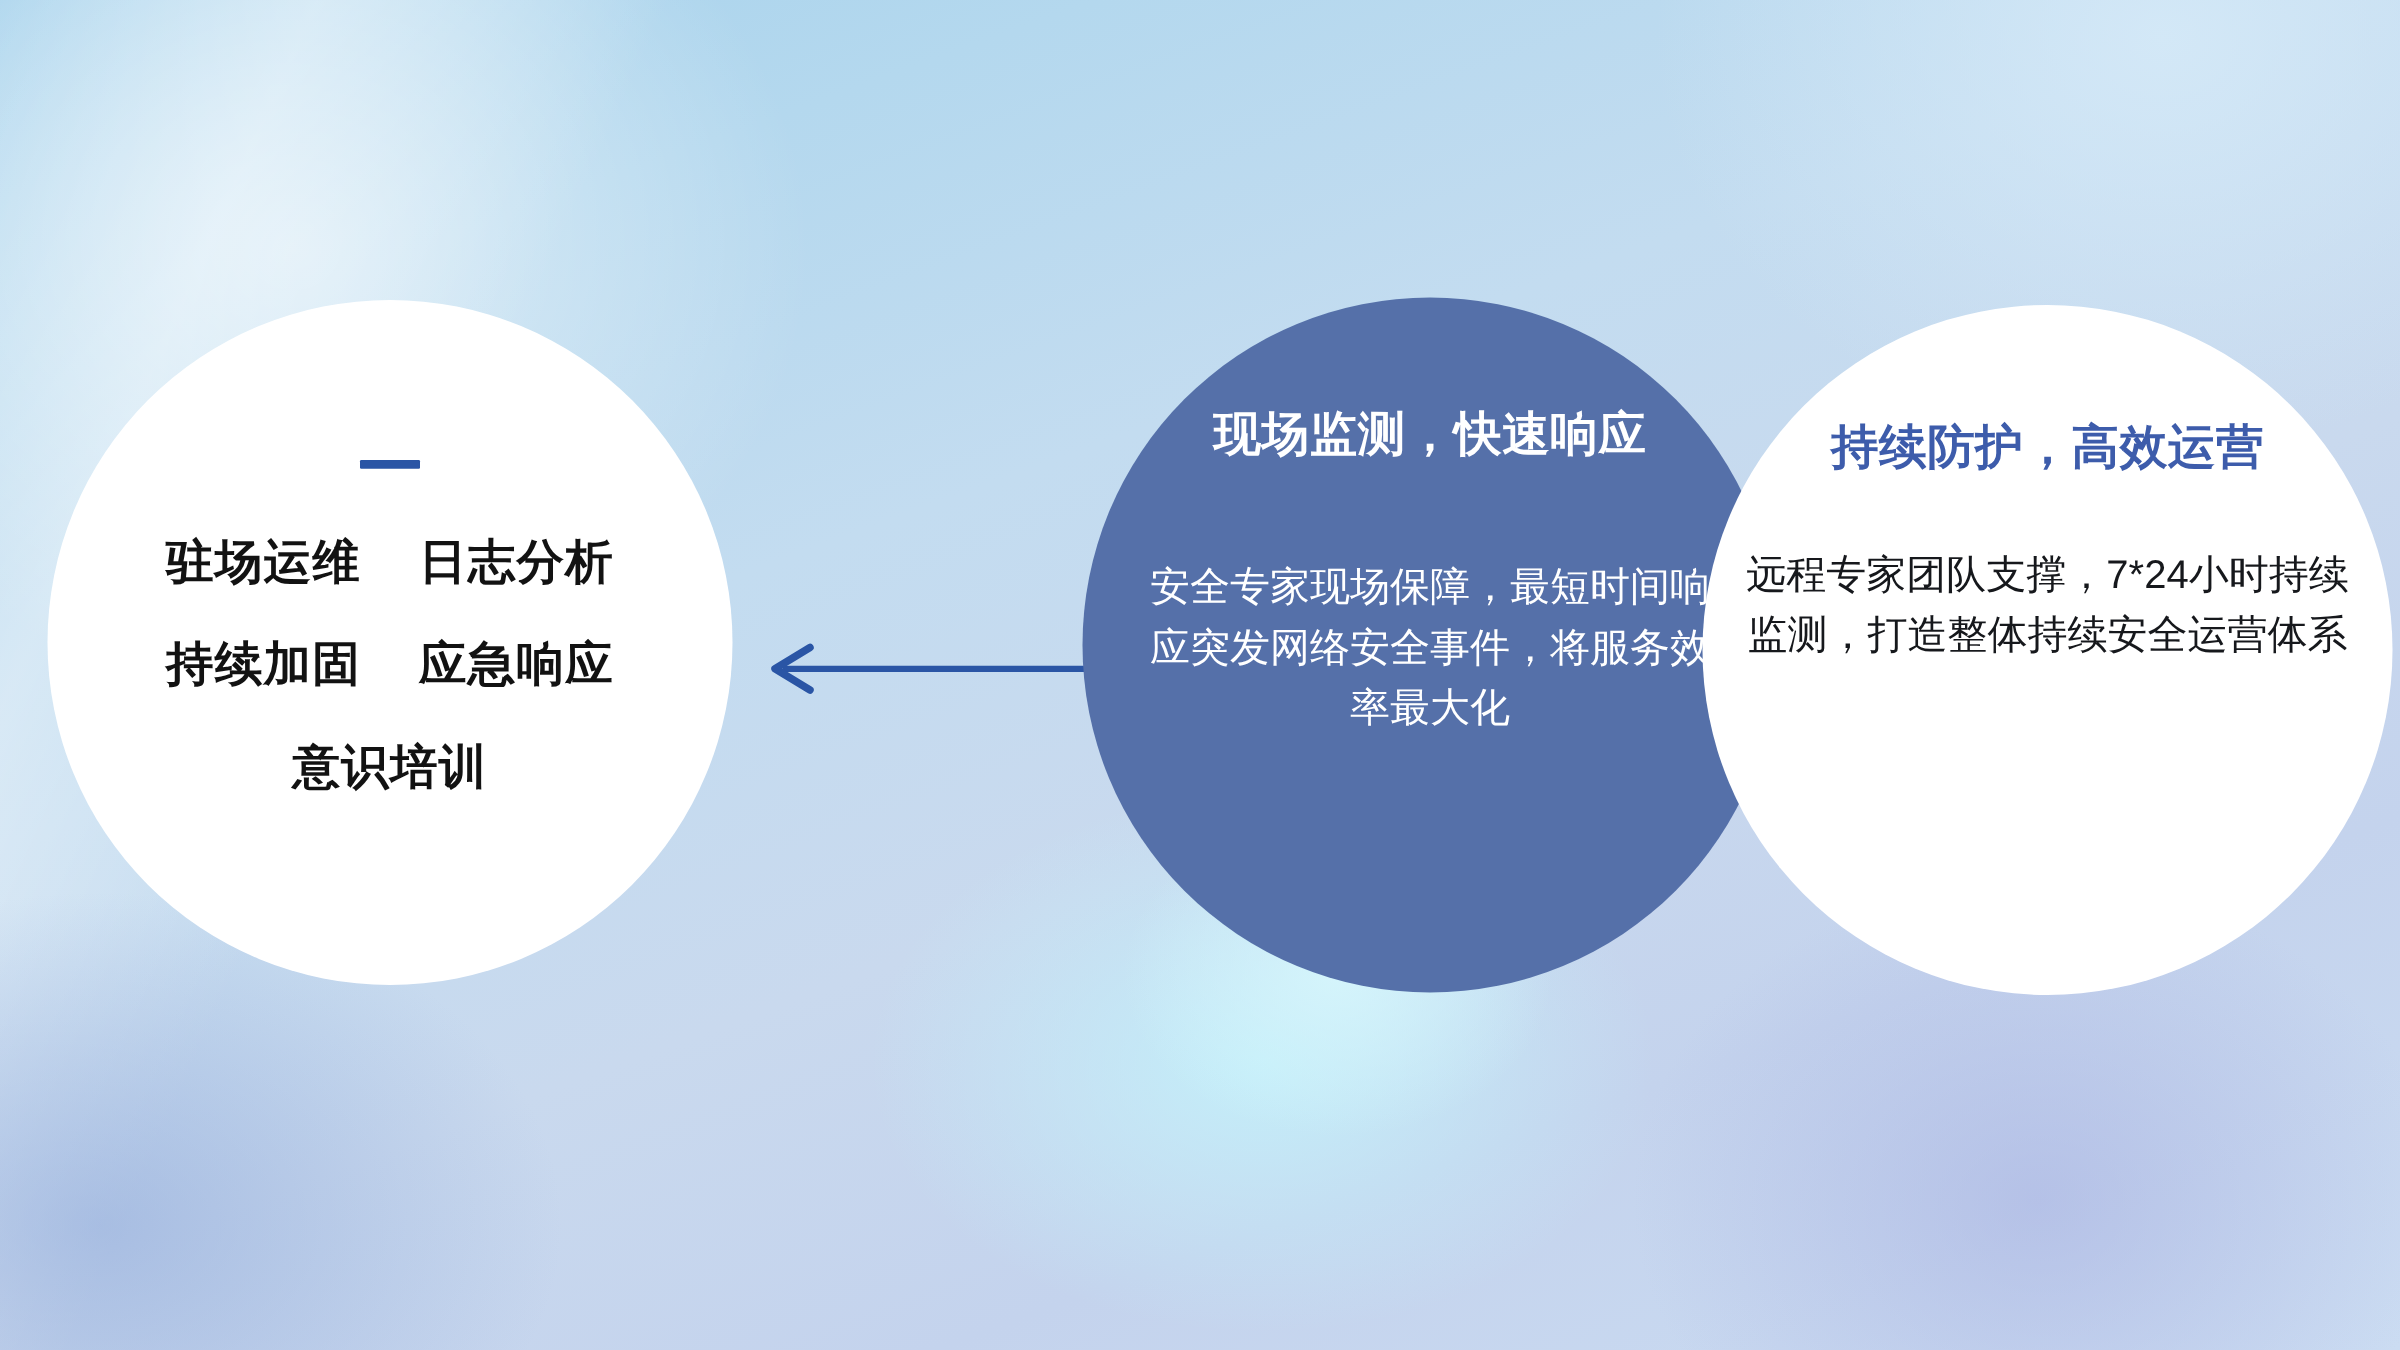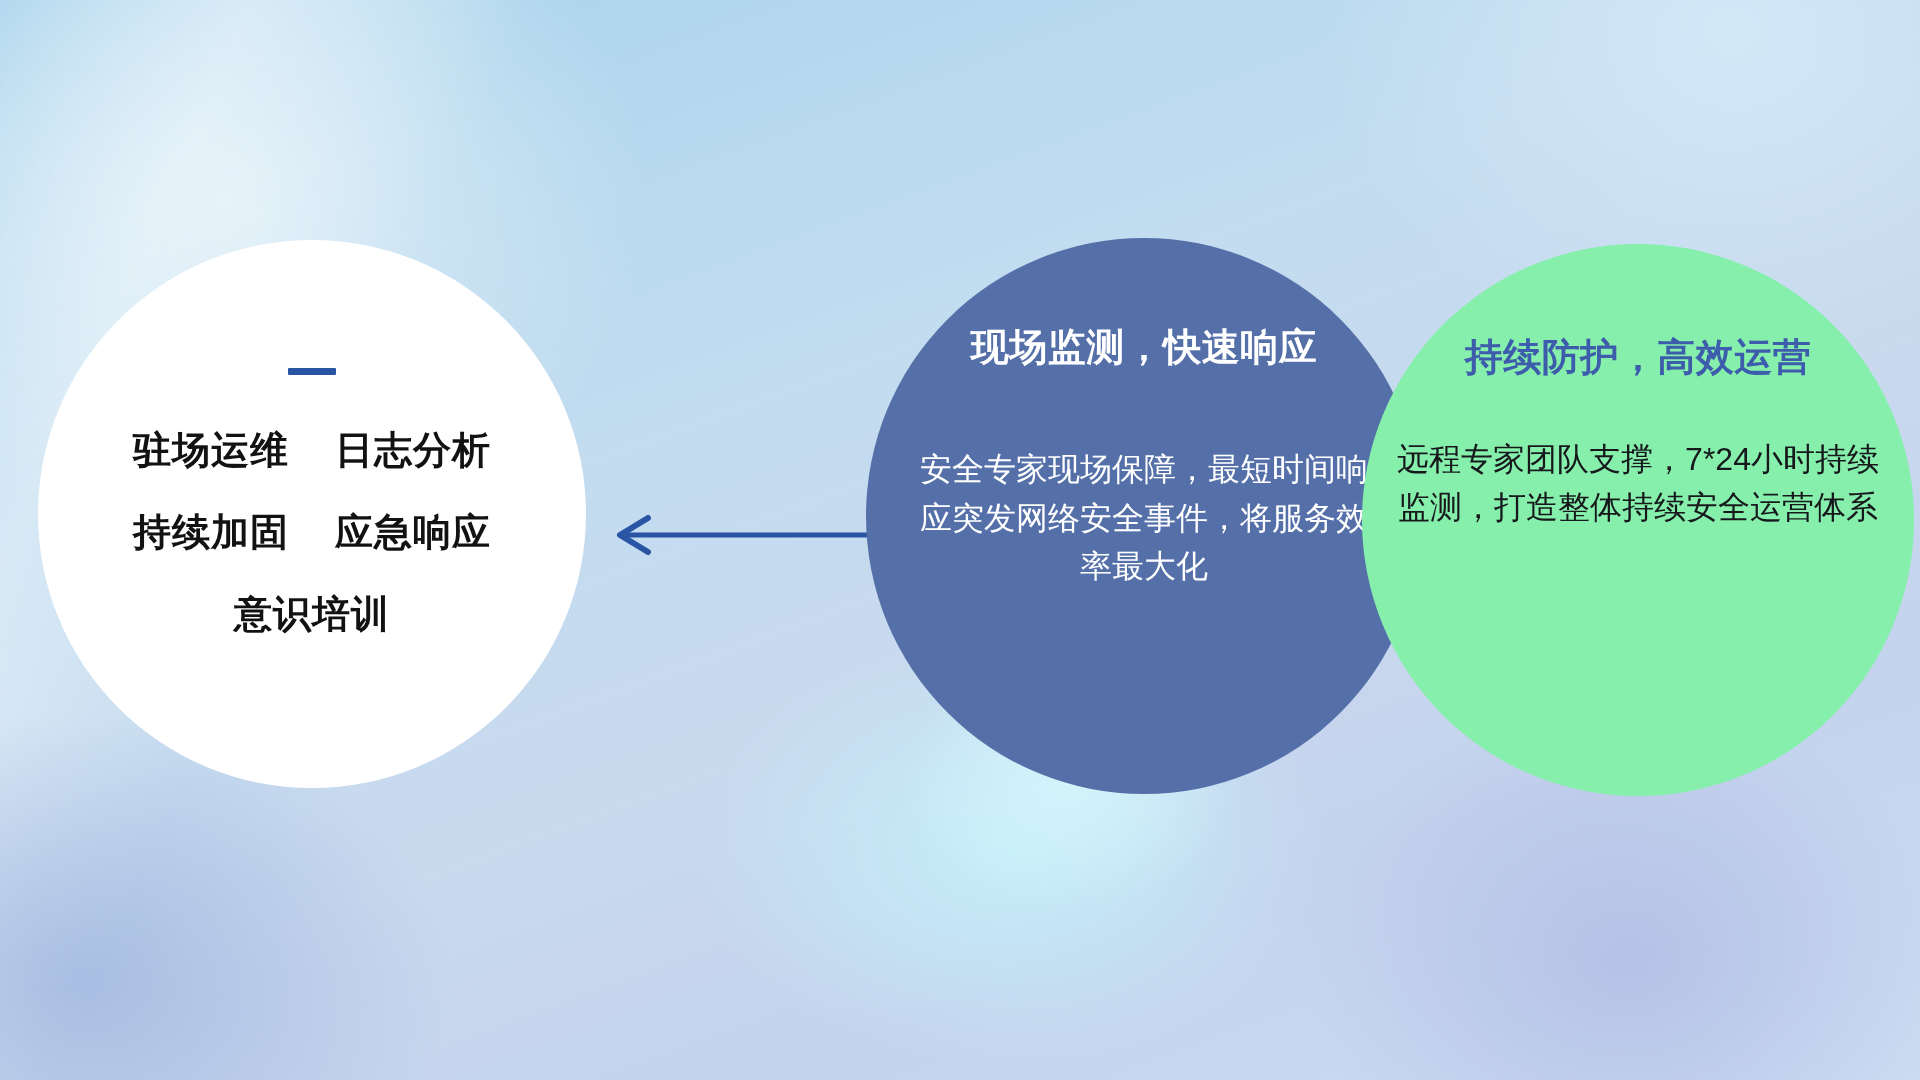--- a/index.html
+++ b/index.html
@@ -153,21 +153,21 @@
     color: #ffffff;
     font-weight: 400;
   }
 
   
   .circle-right {
     left: 1362px;
     top: 244px;
     width: 552px;
     height: 552px;
-    background: #86efac;
+    background: #ffffff;
     z-index: 6;
   }
   .right-inner {
     position: absolute;
     left: 0; right: 0;
     top: 88px;
     text-align: center;
     padding: 0 34px;
   }
   .right-title {

